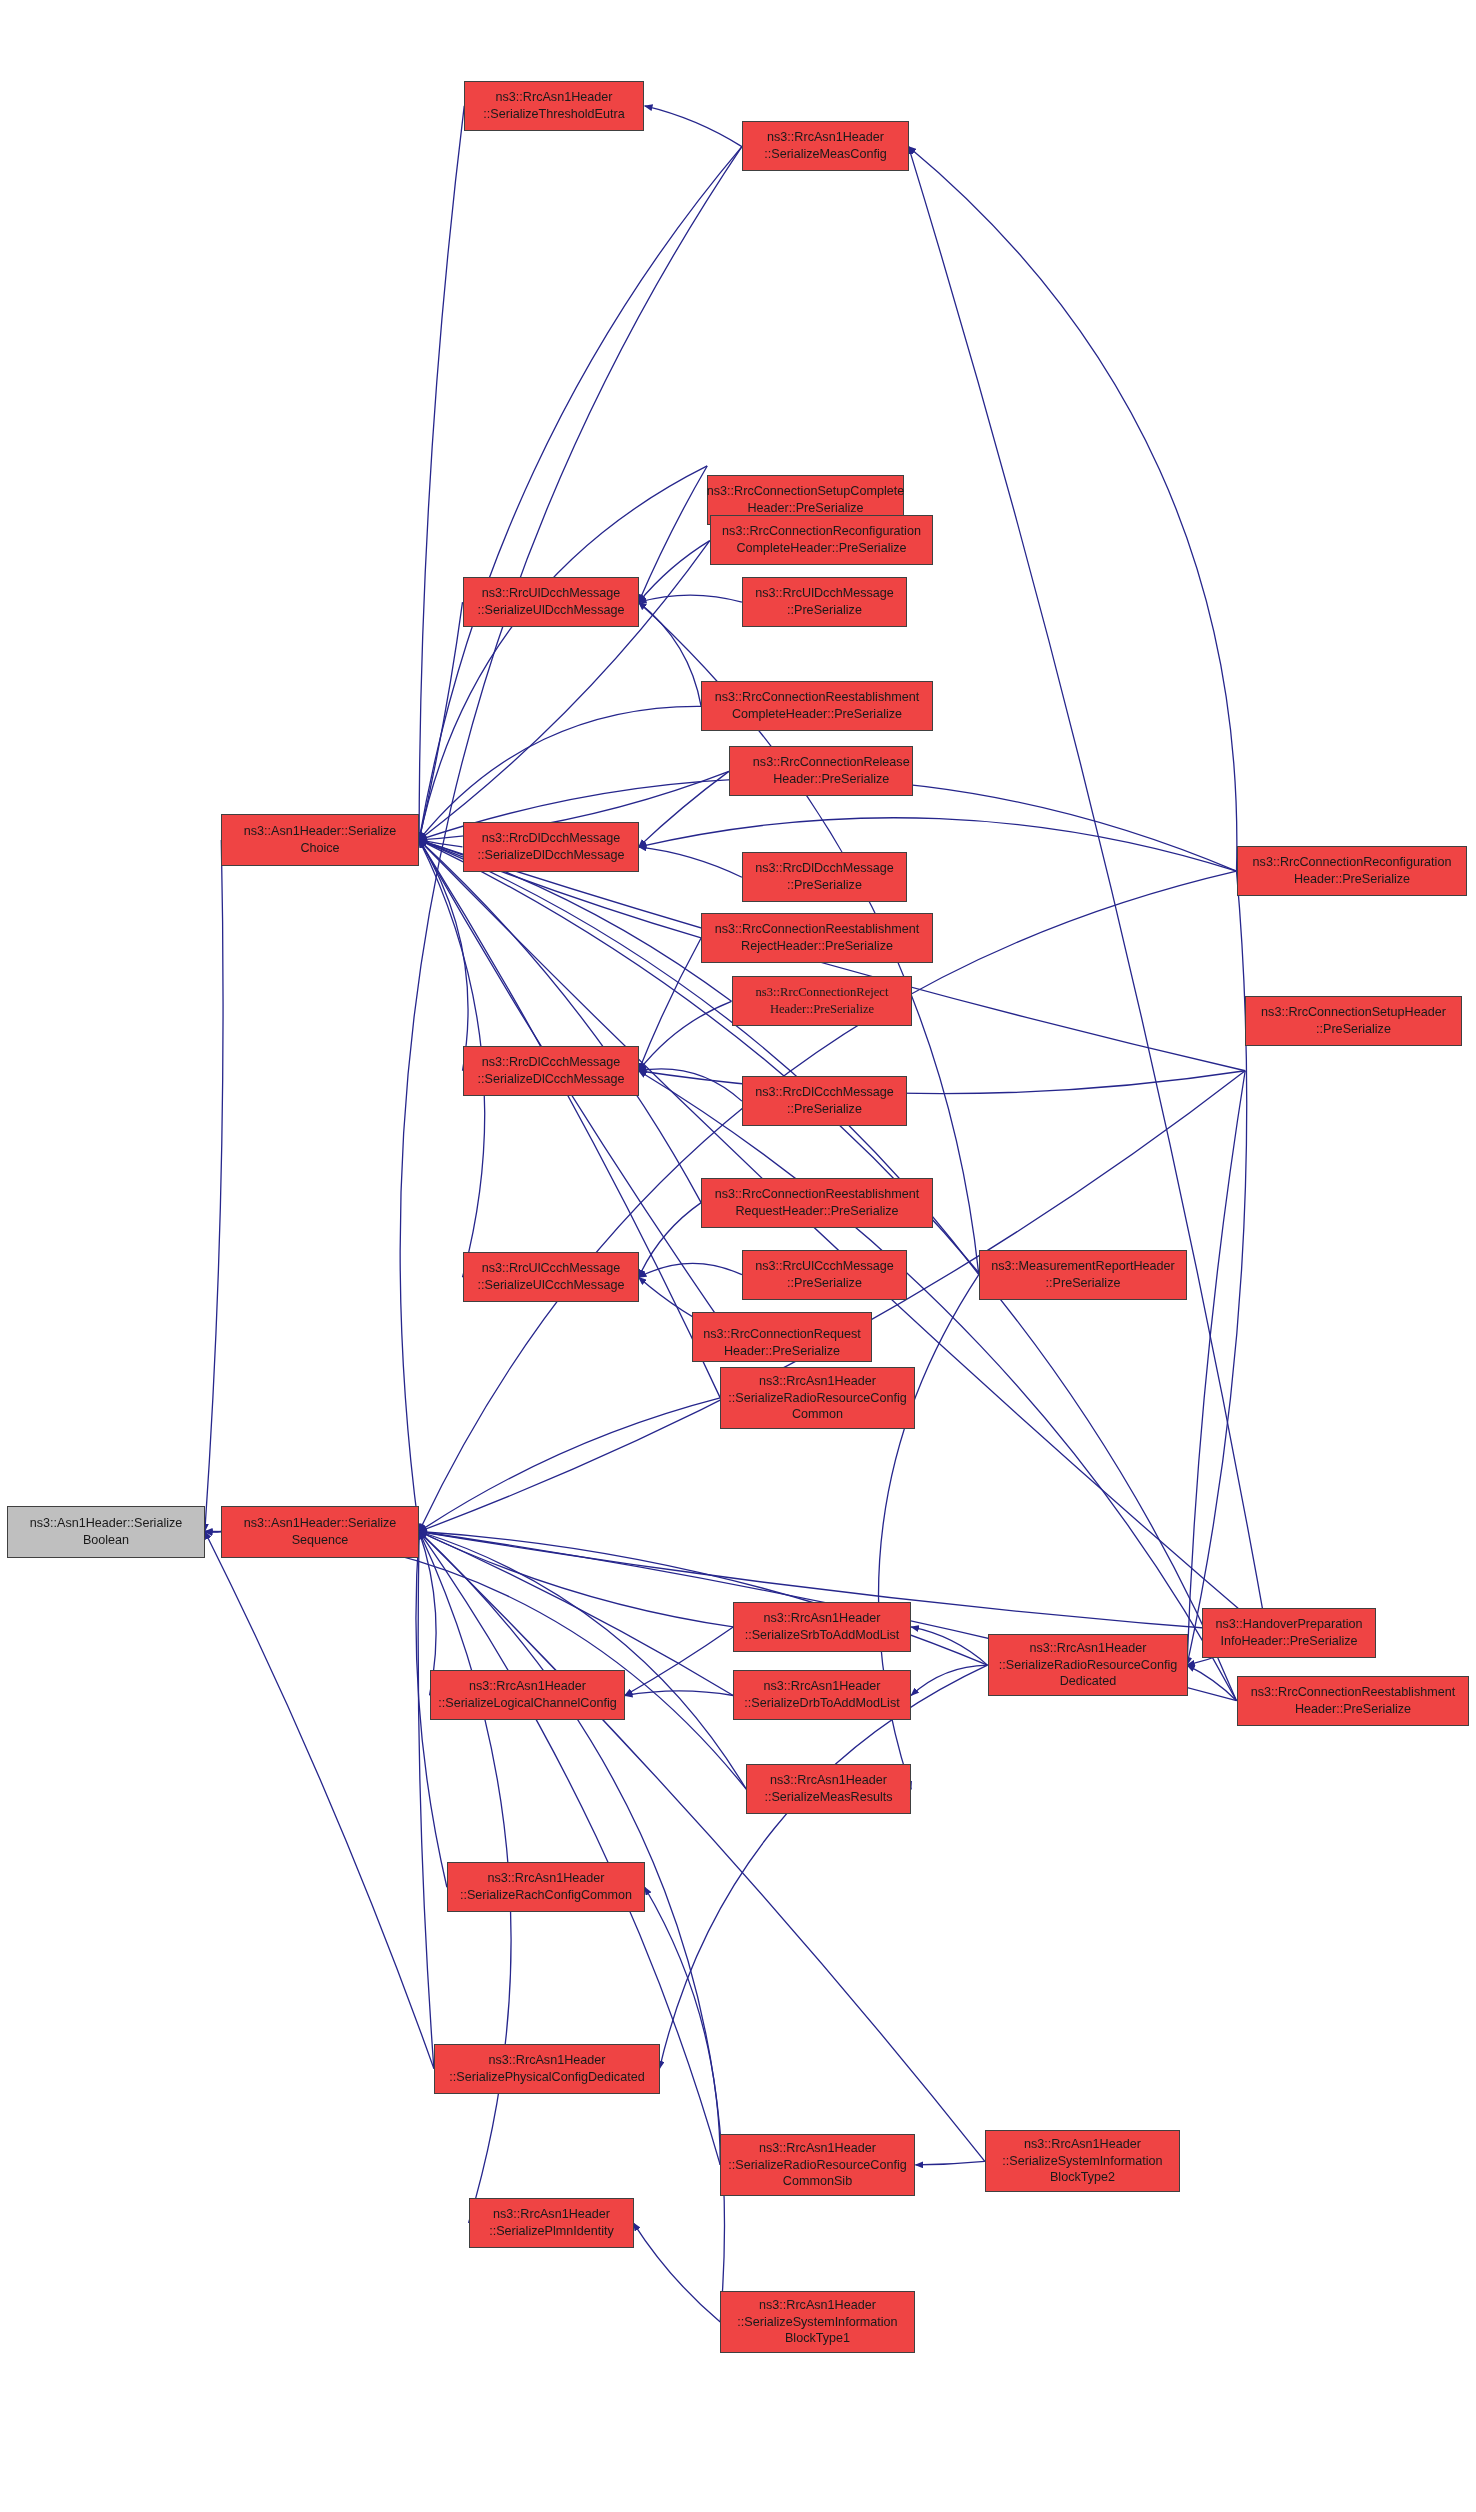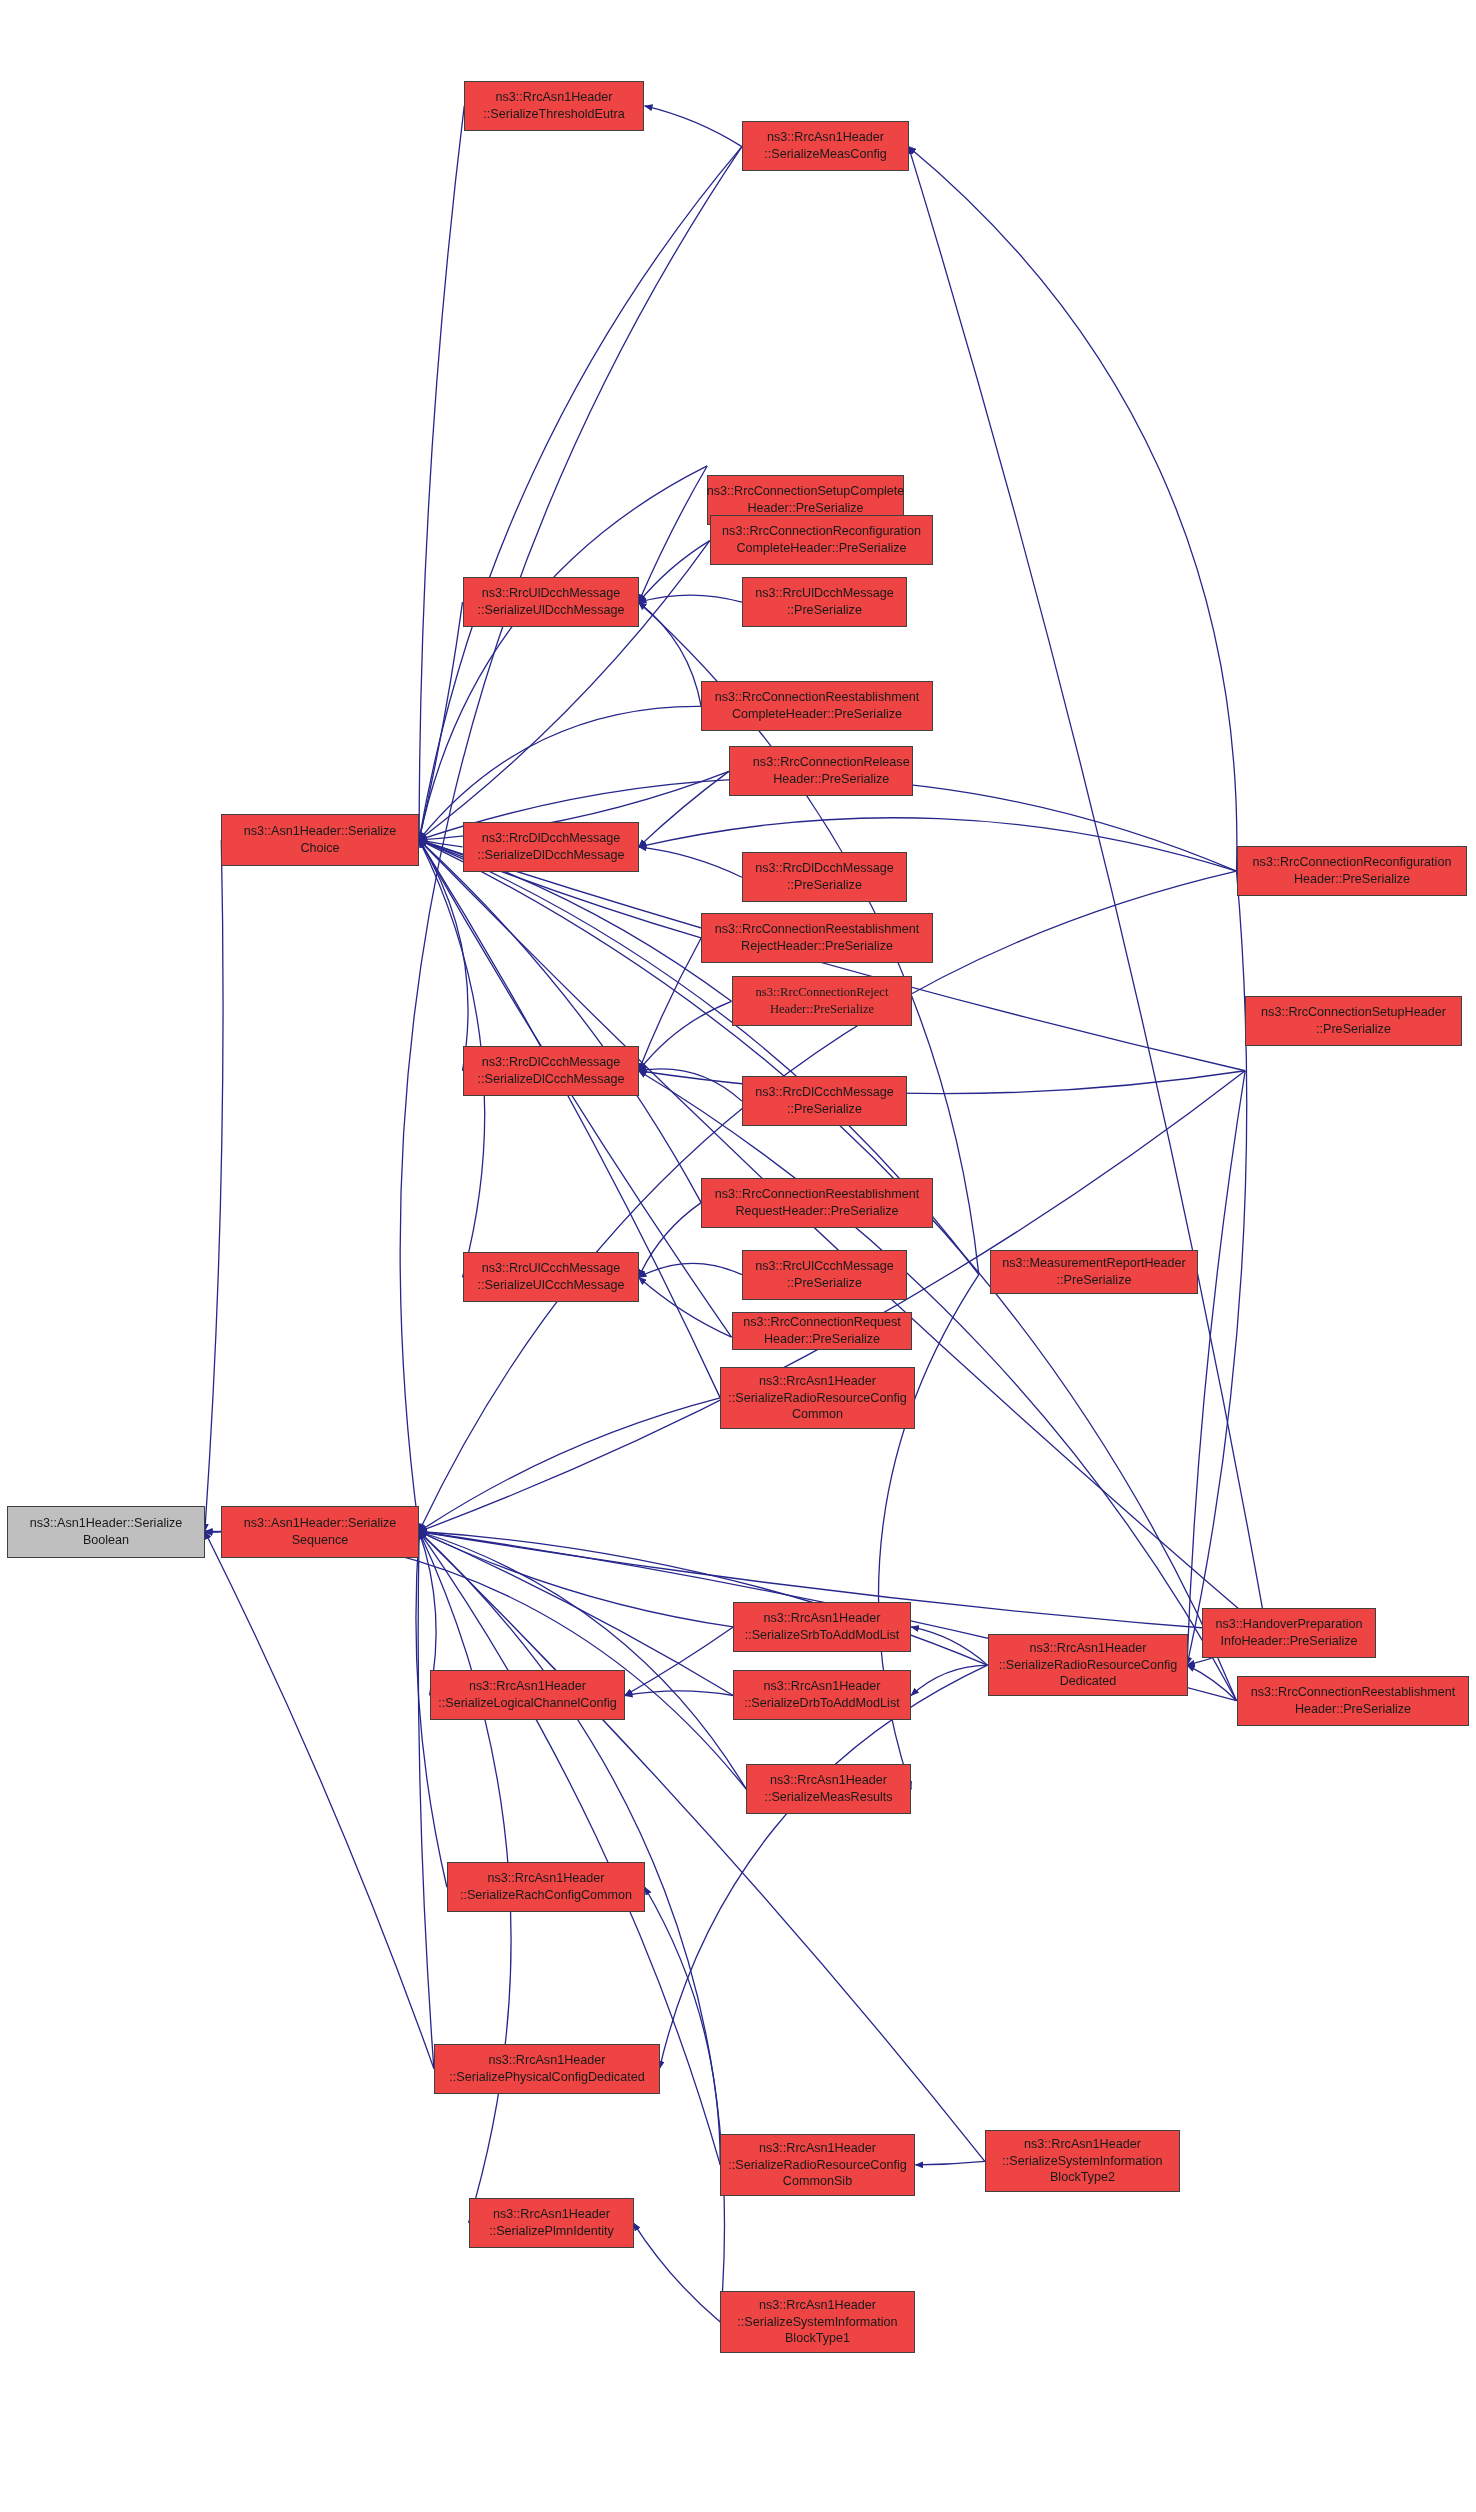--- a/index.html
+++ b/index.html
@@ -172,21 +172,21 @@
 RequestHeader::PreSerialize</span>
       </div>
       <div class="node" style="left: 463px; top: 1252px; width: 176px; height: 50px;">
         <span class="lbl">ns3::RrcUlCcchMessage
 ::SerializeUlCcchMessage</span>
       </div>
       <div class="node" style="left: 742px; top: 1250px; width: 165px; height: 50px;">
         <span class="lbl">ns3::RrcUlCcchMessage
 ::PreSerialize</span>
       </div>
-      <div class="node" style="left: 732px; top: 1312px; width: 180px; height: 38px;">
+      <div class="node" style="left: 692px; top: 1312px; width: 180px; height: 50px; align-items: flex-end;">
         <span class="lbl">ns3::RrcConnectionRequest
 Header::PreSerialize</span>
       </div>
       <div class="node" style="left: 720px; top: 1367px; width: 195px; height: 62px;">
         <span class="lbl">ns3::RrcAsn1Header
 ::SerializeRadioResourceConfig
 Common</span>
       </div>
       <div class="node" style="left: 733px; top: 1602px; width: 178px; height: 50px;">
         <span class="lbl">ns3::RrcAsn1Header
@@ -227,21 +227,21 @@
 BlockType1</span>
       </div>
       <div class="node" style="left: 1237px; top: 846px; width: 230px; height: 50px;">
         <span class="lbl">ns3::RrcConnectionReconfiguration
 Header::PreSerialize</span>
       </div>
       <div class="node" style="left: 1245px; top: 996px; width: 217px; height: 50px;">
         <span class="lbl">ns3::RrcConnectionSetupHeader
 ::PreSerialize</span>
       </div>
-      <div class="node" style="left: 979px; top: 1250px; width: 208px; height: 44px; margin-left: 11px;">
+      <div class="node" style="left: 979px; top: 1250px; width: 208px; height: 50px;">
         <span class="lbl">ns3::MeasurementReportHeader
 ::PreSerialize</span>
       </div>
       <div class="node" style="left: 988px; top: 1634px; width: 200px; height: 62px;">
         <span class="lbl">ns3::RrcAsn1Header
 ::SerializeRadioResourceConfig
 Dedicated</span>
       </div>
       <div class="node" style="left: 1202px; top: 1608px; width: 174px; height: 50px;">
         <span class="lbl">ns3::HandoverPreparation

